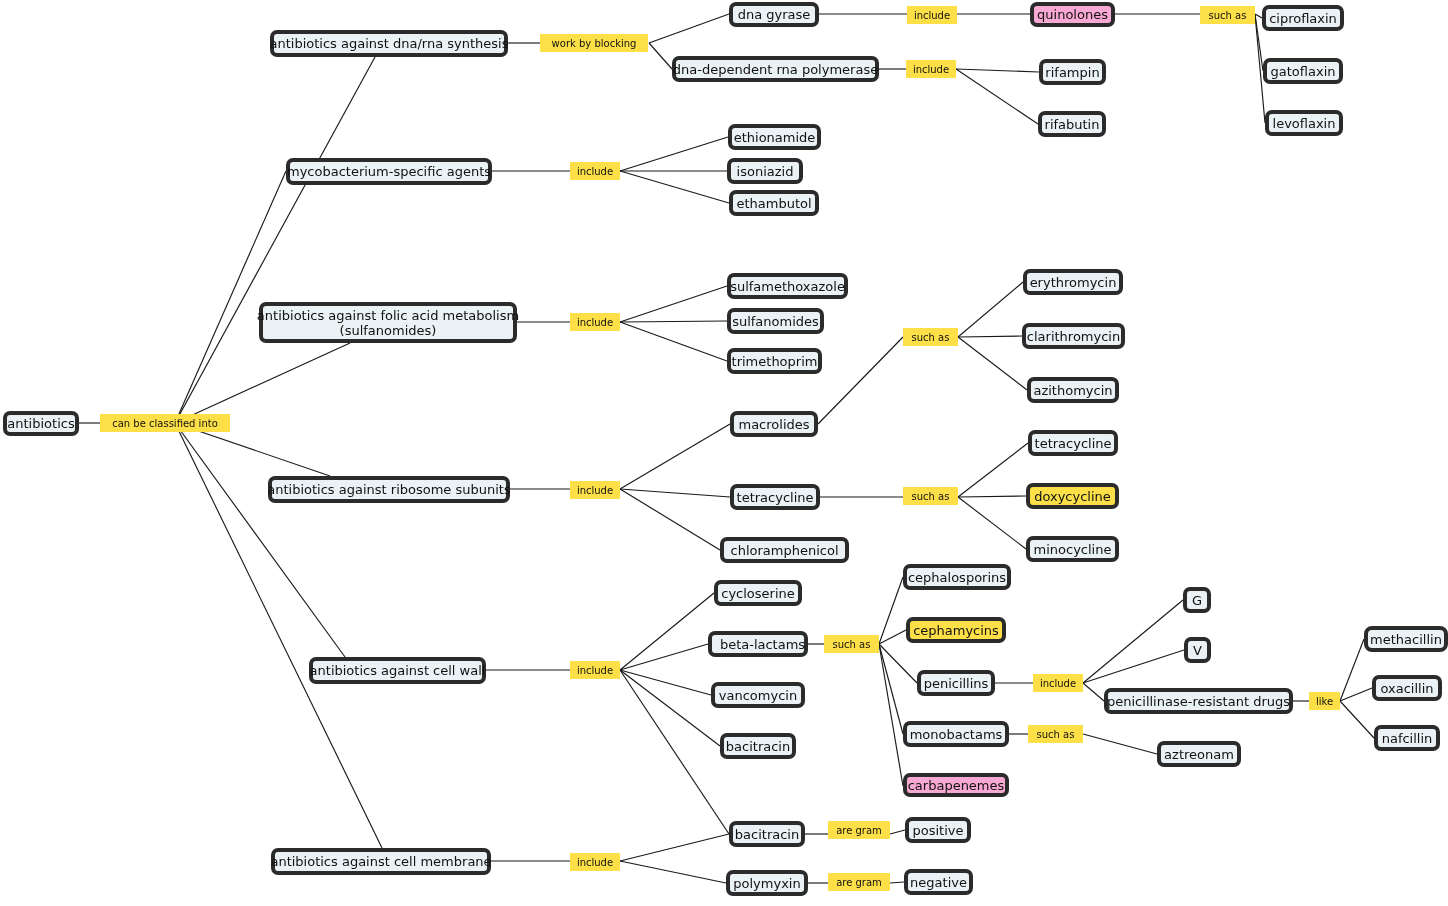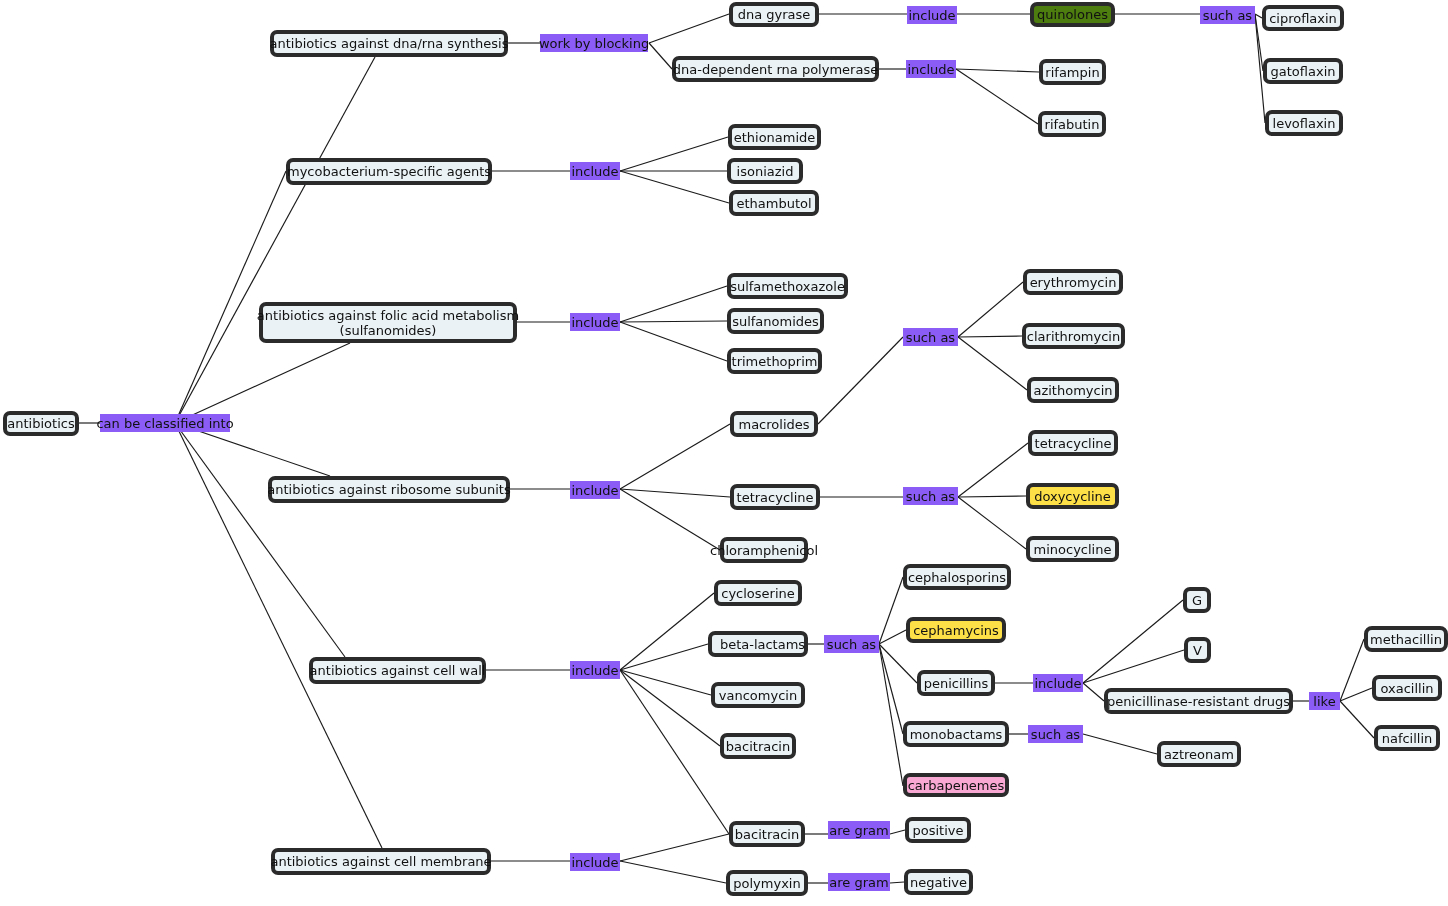--- a/index.html
+++ b/index.html
@@ -36,22 +36,22 @@
     text-align: center;
     font-size: 13px;
     color: #111111;
     line-height: 15px;
     padding: 2px 7px;
     white-space: pre;
   }
   .label {
     position: absolute;
     box-sizing: border-box;
-    background: #8b5cf6;
-    font-size: 13px;
+    background: #fde047;
+    font-size: 10px;
     color: #111111;
     line-height: 15px;
     display: flex;
     align-items: center;
     justify-content: center;
     white-space: pre;
     padding: 0 3px;
   }
 </style>
 </head>
@@ -149,41 +149,41 @@
     <div class="node" style="left: 3px; top: 411px; width: 76px; height: 25px; background: rgb(234, 242, 245); border-color: rgb(43, 43, 43);">antibiotics</div>
     <div class="node" style="left: 270px; top: 30px; width: 238px; height: 27px; background: rgb(234, 242, 245); border-color: rgb(43, 43, 43);">antibiotics against dna/rna synthesis</div>
     <div class="node" style="left: 286px; top: 158px; width: 206px; height: 27px; background: rgb(234, 242, 245); border-color: rgb(43, 43, 43);">mycobacterium-specific agents</div>
     <div class="node" style="left: 259px; top: 302px; width: 258px; height: 41px; background: rgb(234, 242, 245); border-color: rgb(43, 43, 43);">antibiotics against folic acid metabolism
 (sulfanomides)</div>
     <div class="node" style="left: 268px; top: 476px; width: 242px; height: 27px; background: rgb(234, 242, 245); border-color: rgb(43, 43, 43);">antibiotics against ribosome subunits</div>
     <div class="node" style="left: 309px; top: 657px; width: 177px; height: 27px; background: rgb(234, 242, 245); border-color: rgb(43, 43, 43);">antibiotics against cell wall</div>
     <div class="node" style="left: 271px; top: 848px; width: 220px; height: 27px; background: rgb(234, 242, 245); border-color: rgb(43, 43, 43);">antibiotics against cell membrane</div>
     <div class="node" style="left: 729px; top: 2px; width: 90px; height: 25px; background: rgb(234, 242, 245); border-color: rgb(43, 43, 43);">dna gyrase</div>
     <div class="node" style="left: 672px; top: 56px; width: 207px; height: 26px; background: rgb(234, 242, 245); border-color: rgb(43, 43, 43);">dna-dependent rna polymerase</div>
-    <div class="node" style="left: 1030px; top: 2px; width: 85px; height: 25px; background: #4d7c0f; border-color: rgb(43, 43, 43);">quinolones</div>
+    <div class="node" style="left: 1030px; top: 2px; width: 85px; height: 25px; background: #f9a8d4; border-color: rgb(43, 43, 43);">quinolones</div>
     <div class="node" style="left: 1039px; top: 59px; width: 67px; height: 26px; background: rgb(234, 242, 245); border-color: rgb(43, 43, 43);">rifampin</div>
     <div class="node" style="left: 1038px; top: 111px; width: 68px; height: 26px; background: rgb(234, 242, 245); border-color: rgb(43, 43, 43);">rifabutin</div>
     <div class="node" style="left: 1262px; top: 5px; width: 82px; height: 26px; background: rgb(234, 242, 245); border-color: rgb(43, 43, 43);">ciproflaxin</div>
     <div class="node" style="left: 1263px; top: 58px; width: 80px; height: 26px; background: rgb(234, 242, 245); border-color: rgb(43, 43, 43);">gatoflaxin</div>
     <div class="node" style="left: 1265px; top: 110px; width: 78px; height: 26px; background: rgb(234, 242, 245); border-color: rgb(43, 43, 43);">levoflaxin</div>
     <div class="node" style="left: 728px; top: 124px; width: 93px; height: 26px; background: rgb(234, 242, 245); border-color: rgb(43, 43, 43);">ethionamide</div>
     <div class="node" style="left: 727px; top: 158px; width: 76px; height: 26px; background: rgb(234, 242, 245); border-color: rgb(43, 43, 43);">isoniazid</div>
     <div class="node" style="left: 729px; top: 190px; width: 90px; height: 26px; background: rgb(234, 242, 245); border-color: rgb(43, 43, 43);">ethambutol</div>
     <div class="node" style="left: 727px; top: 273px; width: 121px; height: 26px; background: rgb(234, 242, 245); border-color: rgb(43, 43, 43);">sulfamethoxazole</div>
     <div class="node" style="left: 727px; top: 308px; width: 97px; height: 26px; background: rgb(234, 242, 245); border-color: rgb(43, 43, 43);">sulfanomides</div>
     <div class="node" style="left: 727px; top: 348px; width: 95px; height: 26px; background: rgb(234, 242, 245); border-color: rgb(43, 43, 43);">trimethoprim</div>
     <div class="node" style="left: 730px; top: 411px; width: 88px; height: 26px; background: rgb(234, 242, 245); border-color: rgb(43, 43, 43);">macrolides</div>
     <div class="node" style="left: 1023px; top: 269px; width: 100px; height: 26px; background: rgb(234, 242, 245); border-color: rgb(43, 43, 43);">erythromycin</div>
     <div class="node" style="left: 1022px; top: 323px; width: 103px; height: 26px; background: rgb(234, 242, 245); border-color: rgb(43, 43, 43);">clarithromycin</div>
     <div class="node" style="left: 1027px; top: 377px; width: 92px; height: 26px; background: rgb(234, 242, 245); border-color: rgb(43, 43, 43);">azithomycin</div>
     <div class="node" style="left: 730px; top: 484px; width: 90px; height: 26px; background: rgb(234, 242, 245); border-color: rgb(43, 43, 43);">tetracycline</div>
     <div class="node" style="left: 1028px; top: 430px; width: 90px; height: 26px; background: rgb(234, 242, 245); border-color: rgb(43, 43, 43);">tetracycline</div>
     <div class="node" style="left: 1026px; top: 483px; width: 93px; height: 26px; background: #fde047; border-color: rgb(43, 43, 43);">doxycycline</div>
     <div class="node" style="left: 1026px; top: 536px; width: 93px; height: 26px; background: rgb(234, 242, 245); border-color: rgb(43, 43, 43);">minocycline</div>
-    <div class="node" style="left: 720px; top: 537px; width: 88px; height: 26px; background: rgb(234, 242, 245); border-color: rgb(43, 43, 43);">chloramphenicol</div>
+    <div class="node" style="left: 720px; top: 537px; width: 129px; height: 26px; background: rgb(234, 242, 245); border-color: rgb(43, 43, 43);">chloramphenicol</div>
     <div class="node" style="left: 714px; top: 580px; width: 88px; height: 26px; background: rgb(234, 242, 245); border-color: rgb(43, 43, 43);">cycloserine</div>
     <div class="node" style="left: 708px; top: 631px; width: 100px; height: 26px; background: rgb(234, 242, 245); border-color: rgb(43, 43, 43); padding-left: 16px;">beta-lactams</div>
     <div class="node" style="left: 711px; top: 682px; width: 94px; height: 26px; background: rgb(234, 242, 245); border-color: rgb(43, 43, 43);">vancomycin</div>
     <div class="node" style="left: 720px; top: 733px; width: 76px; height: 26px; background: rgb(234, 242, 245); border-color: rgb(43, 43, 43);">bacitracin</div>
     <div class="node" style="left: 903px; top: 564px; width: 108px; height: 26px; background: rgb(234, 242, 245); border-color: rgb(43, 43, 43);">cephalosporins</div>
     <div class="node" style="left: 906px; top: 617px; width: 100px; height: 26px; background: #fde047; border-color: rgb(43, 43, 43);">cephamycins</div>
     <div class="node" style="left: 917px; top: 670px; width: 78px; height: 26px; background: rgb(234, 242, 245); border-color: rgb(43, 43, 43);">penicillins</div>
     <div class="node" style="left: 903px; top: 721px; width: 106px; height: 26px; background: rgb(234, 242, 245); border-color: rgb(43, 43, 43);">monobactams</div>
     <div class="node" style="left: 903px; top: 773px; width: 106px; height: 24px; background: #f9a8d4; border-color: rgb(43, 43, 43);">carbapenemes</div>
     <div class="node" style="left: 1157px; top: 741px; width: 84px; height: 26px; background: rgb(234, 242, 245); border-color: rgb(43, 43, 43);">aztreonam</div>

